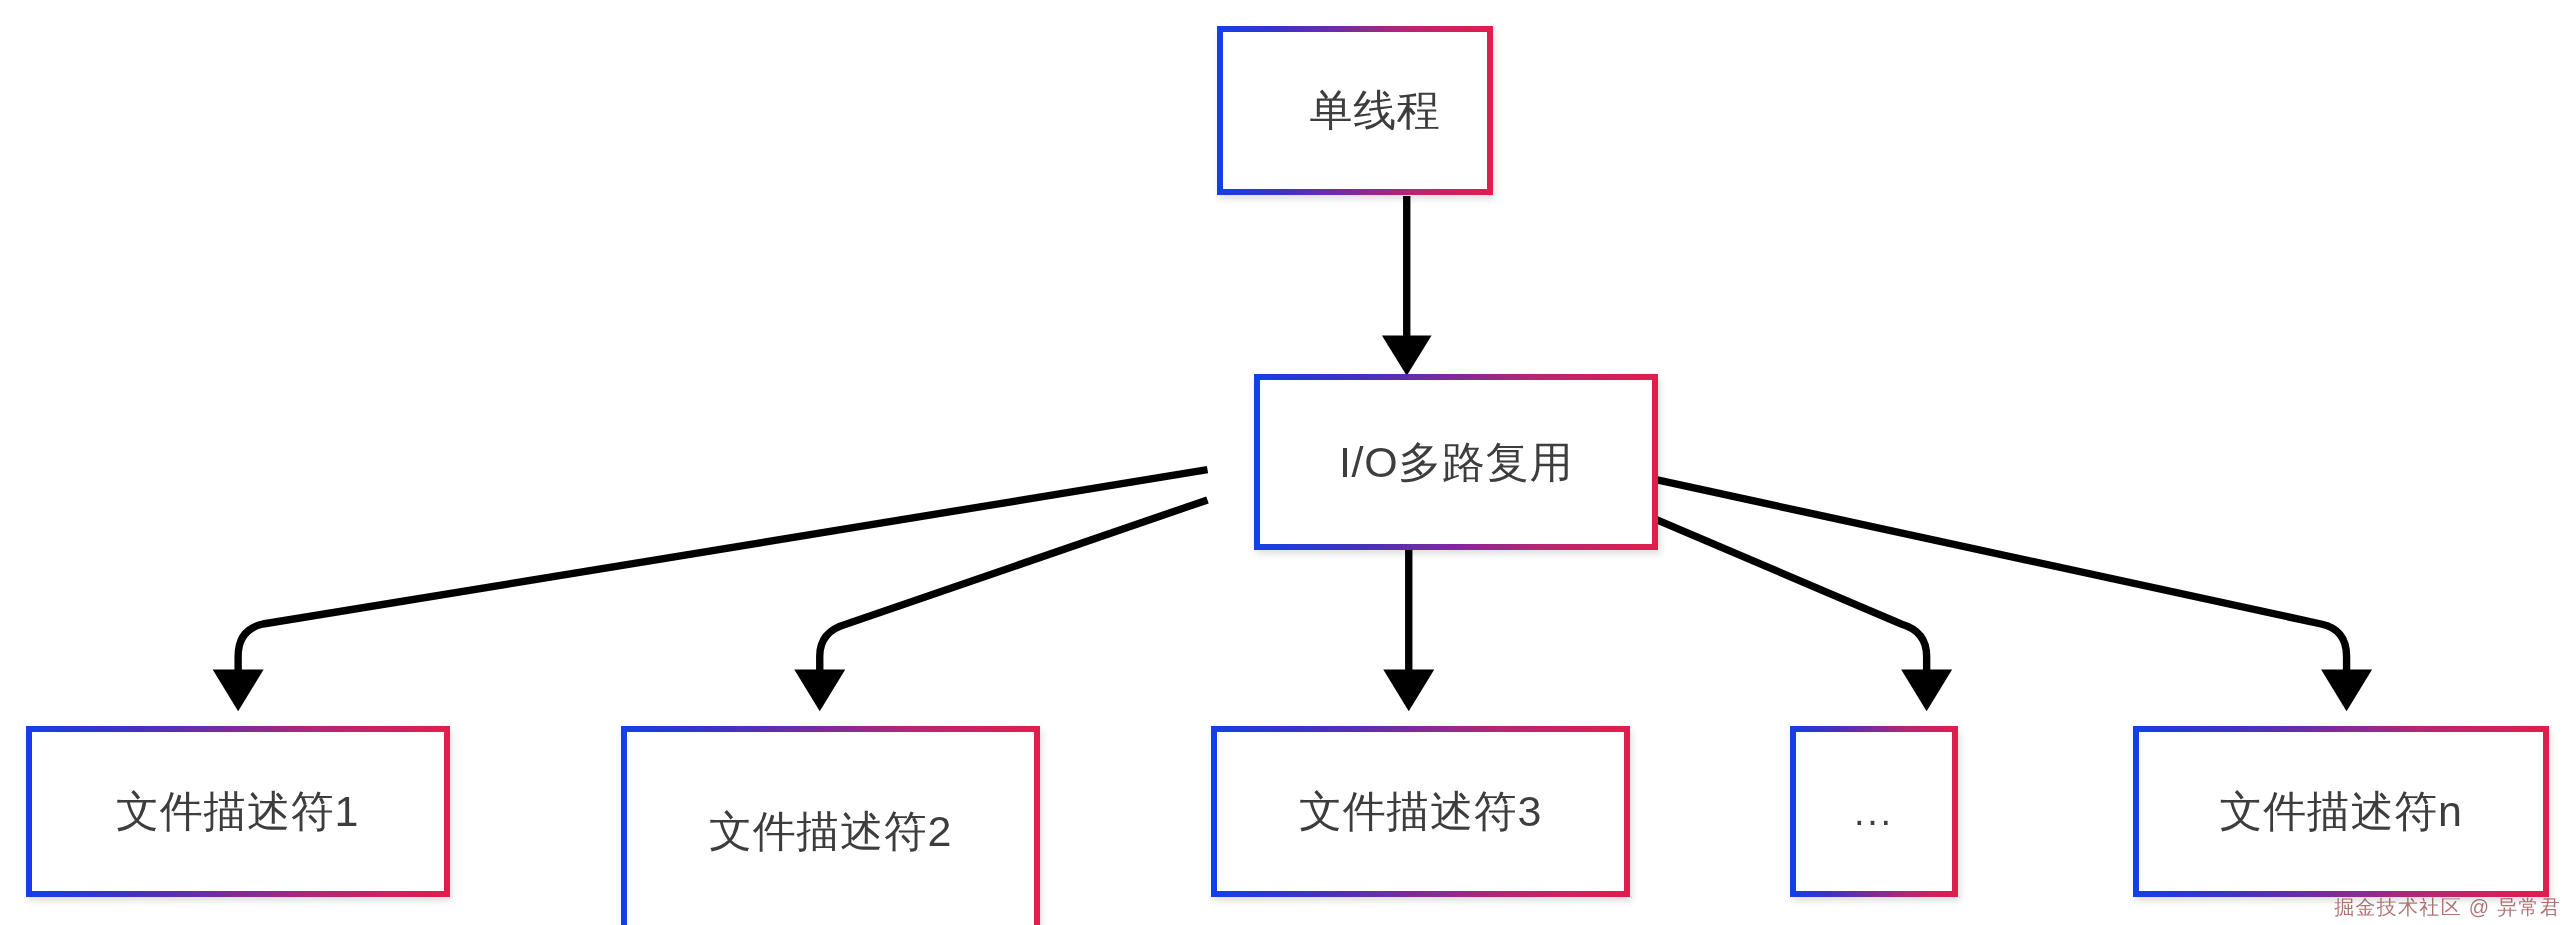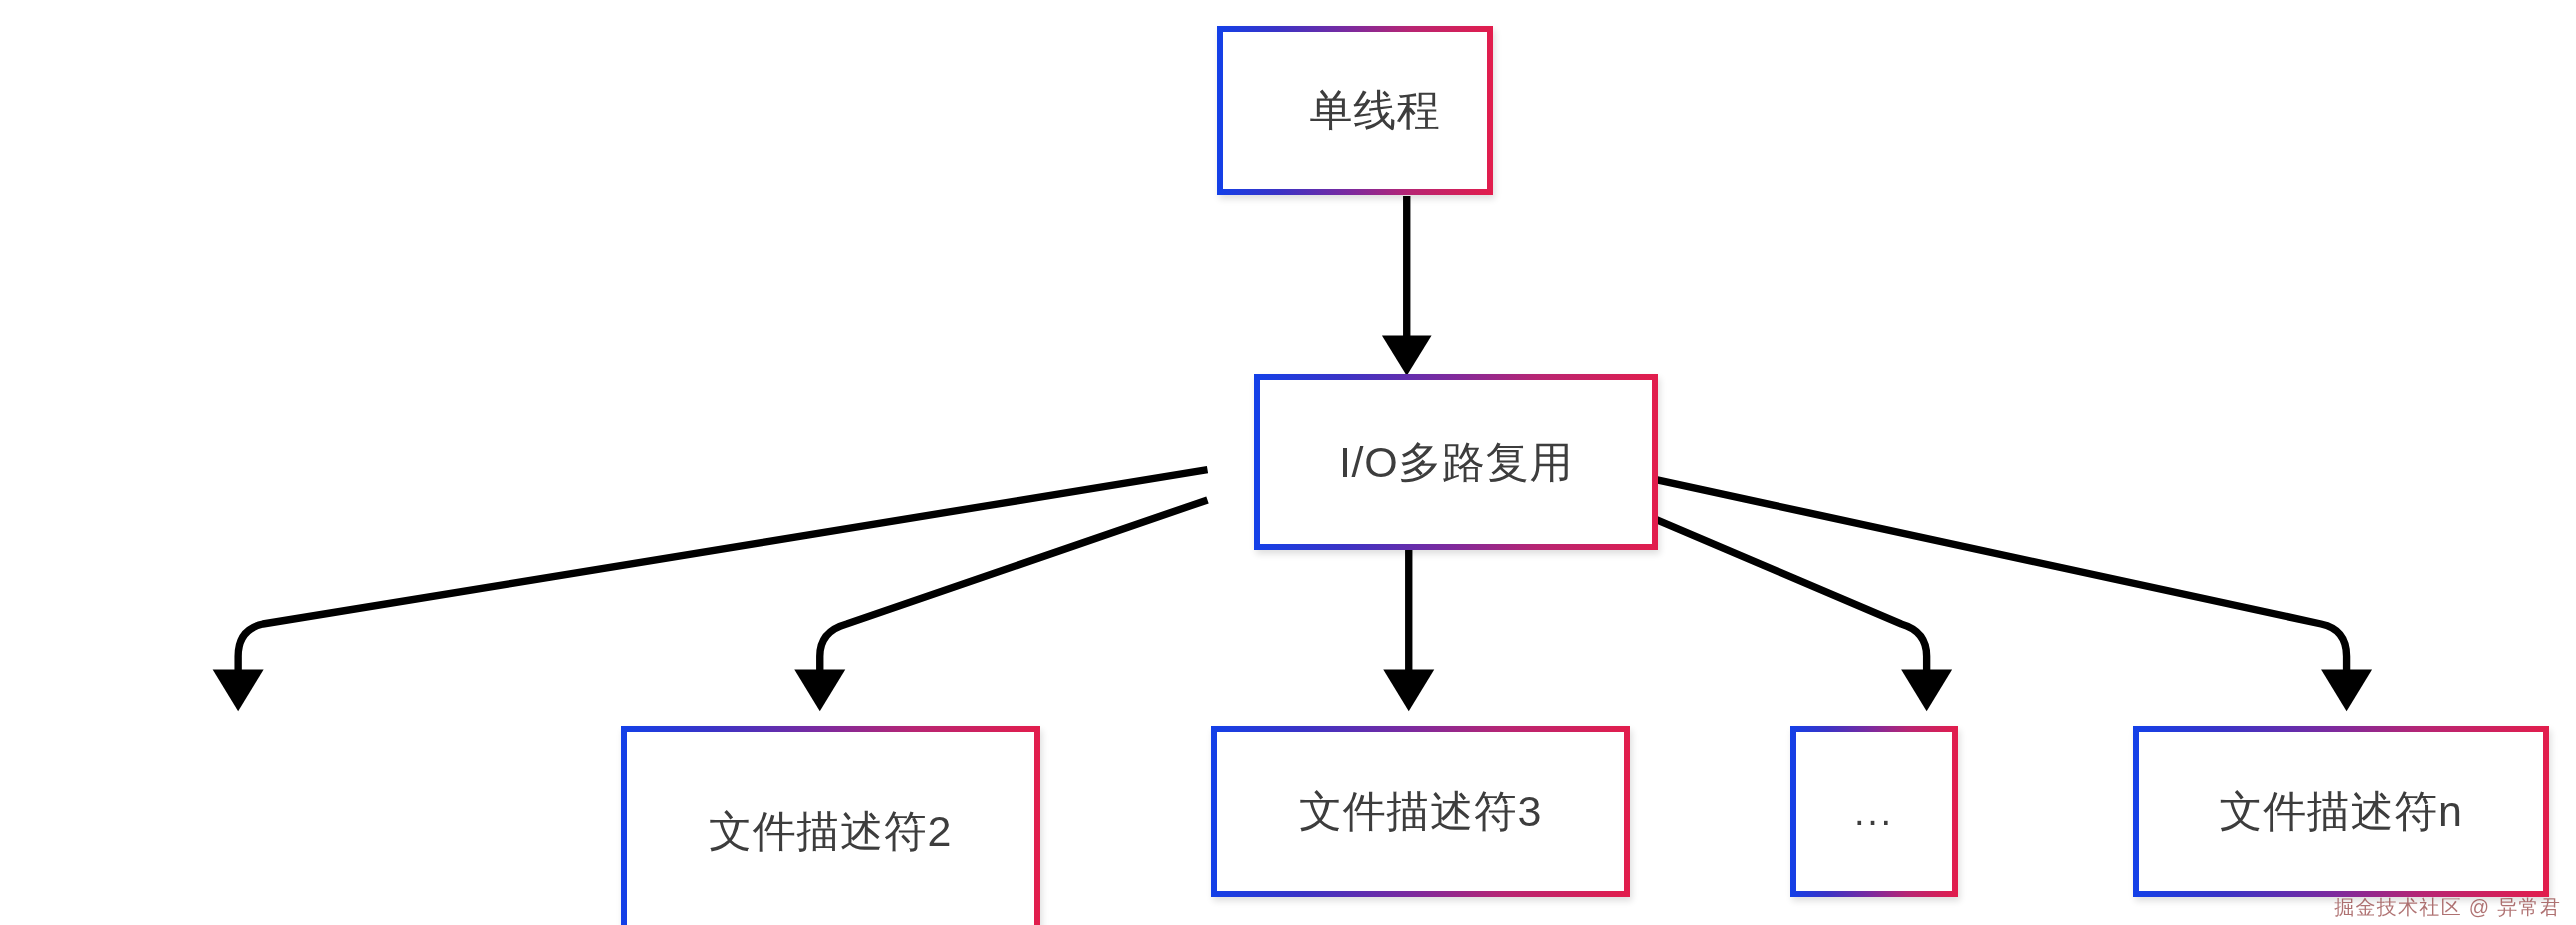--- a/index.html
+++ b/index.html
@@ -117,20 +117,23 @@
   </svg>
 
   <div class="node" id="node-root">
     <span class="node-label">单线程</span>
   </div>
 
   <div class="node" id="node-mux">
     <span class="node-label">I/O多路复用</span>
   </div>
 
+  <div class="node" id="node-fd1">
+    <span class="node-label">文件描述符1</span>
+  </div>
 
   <div class="node" id="node-fd2">
     <span class="node-label">文件描述符2</span>
   </div>
 
   <div class="node" id="node-fd3">
     <span class="node-label">文件描述符3</span>
   </div>
 
   <div class="node" id="node-fdmore">

